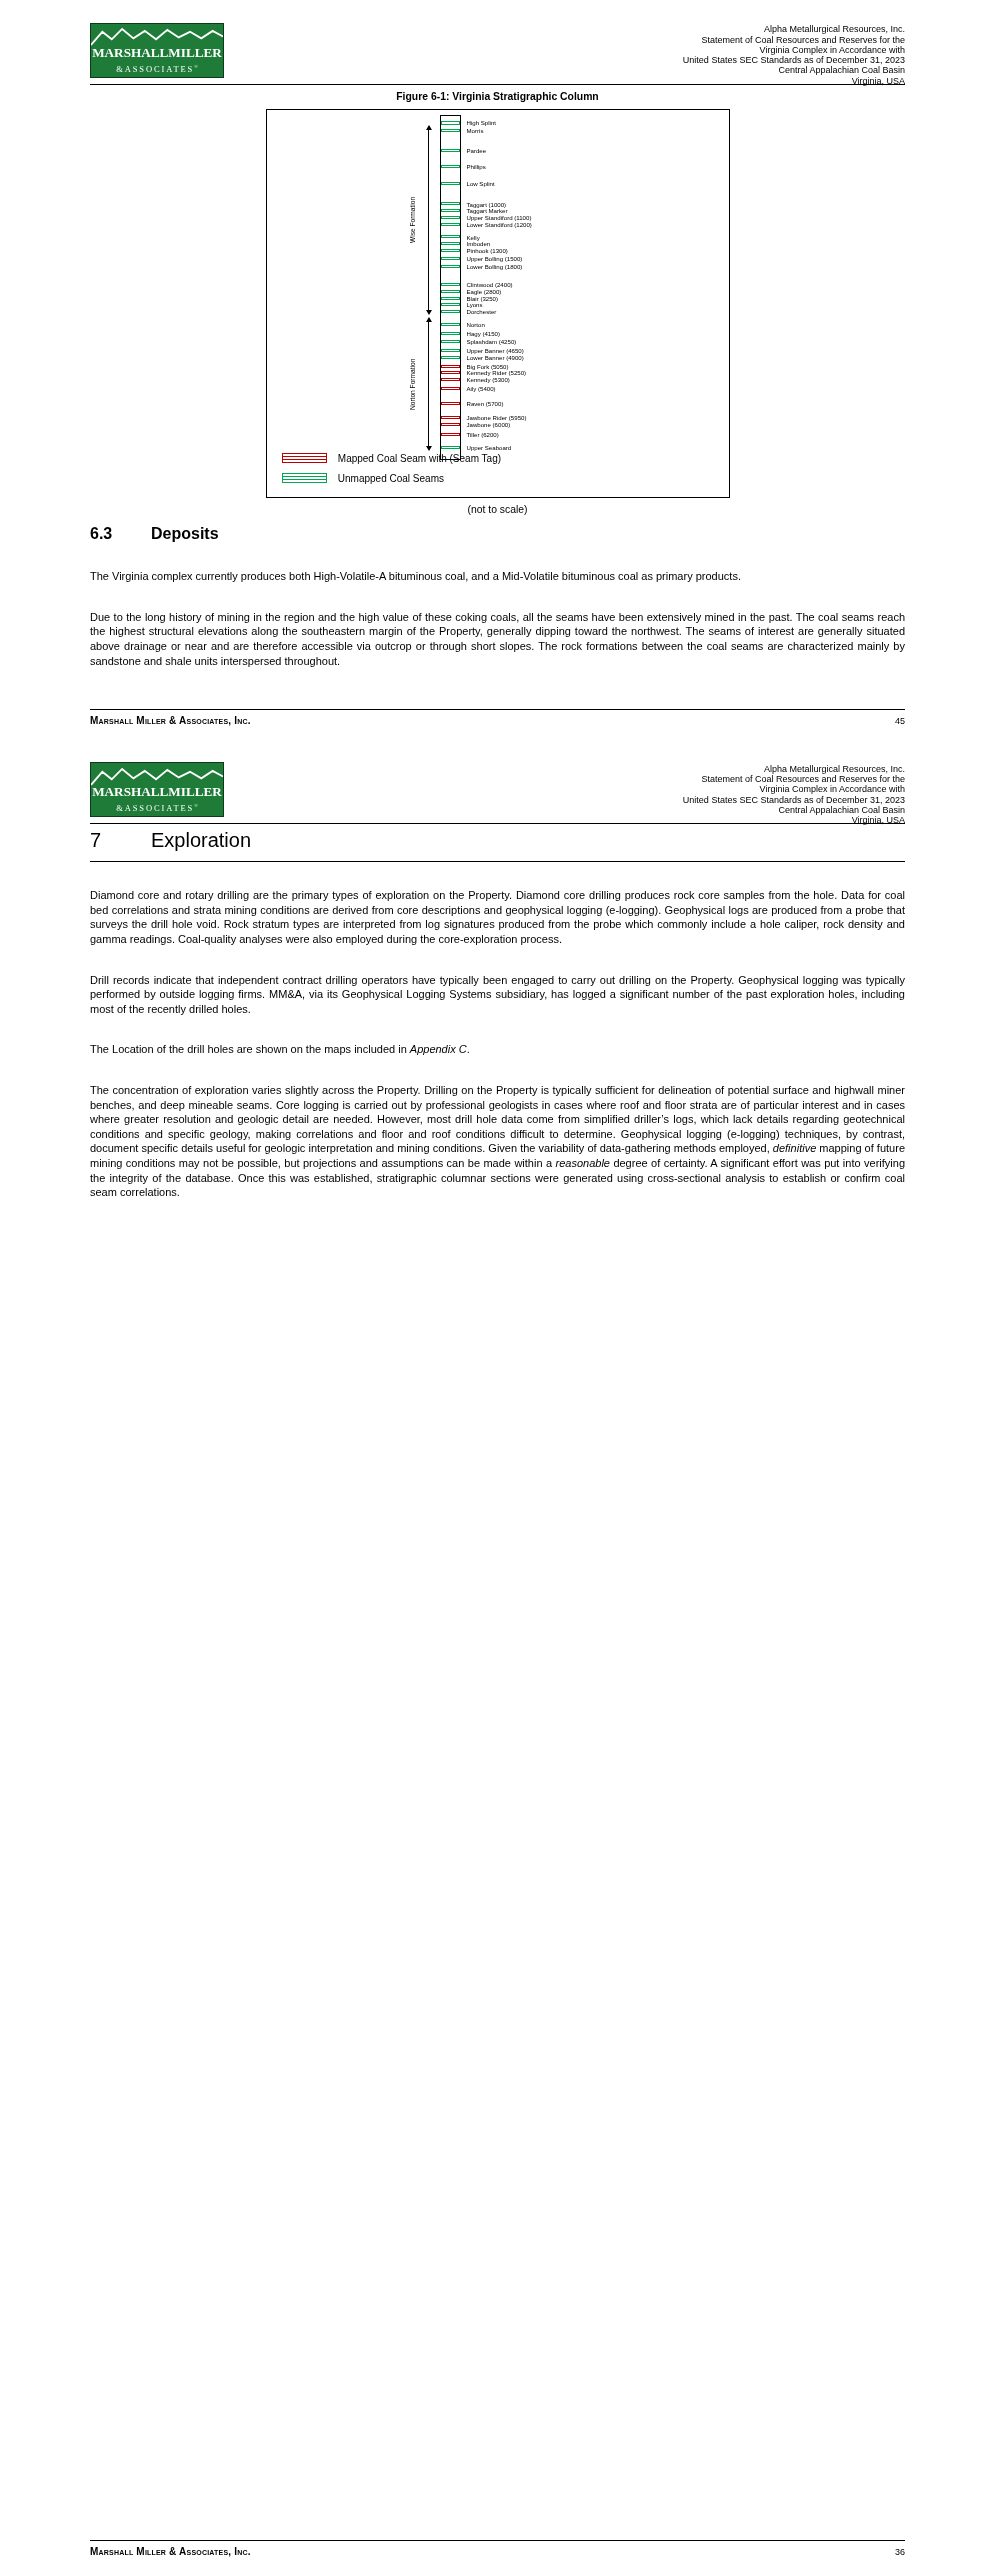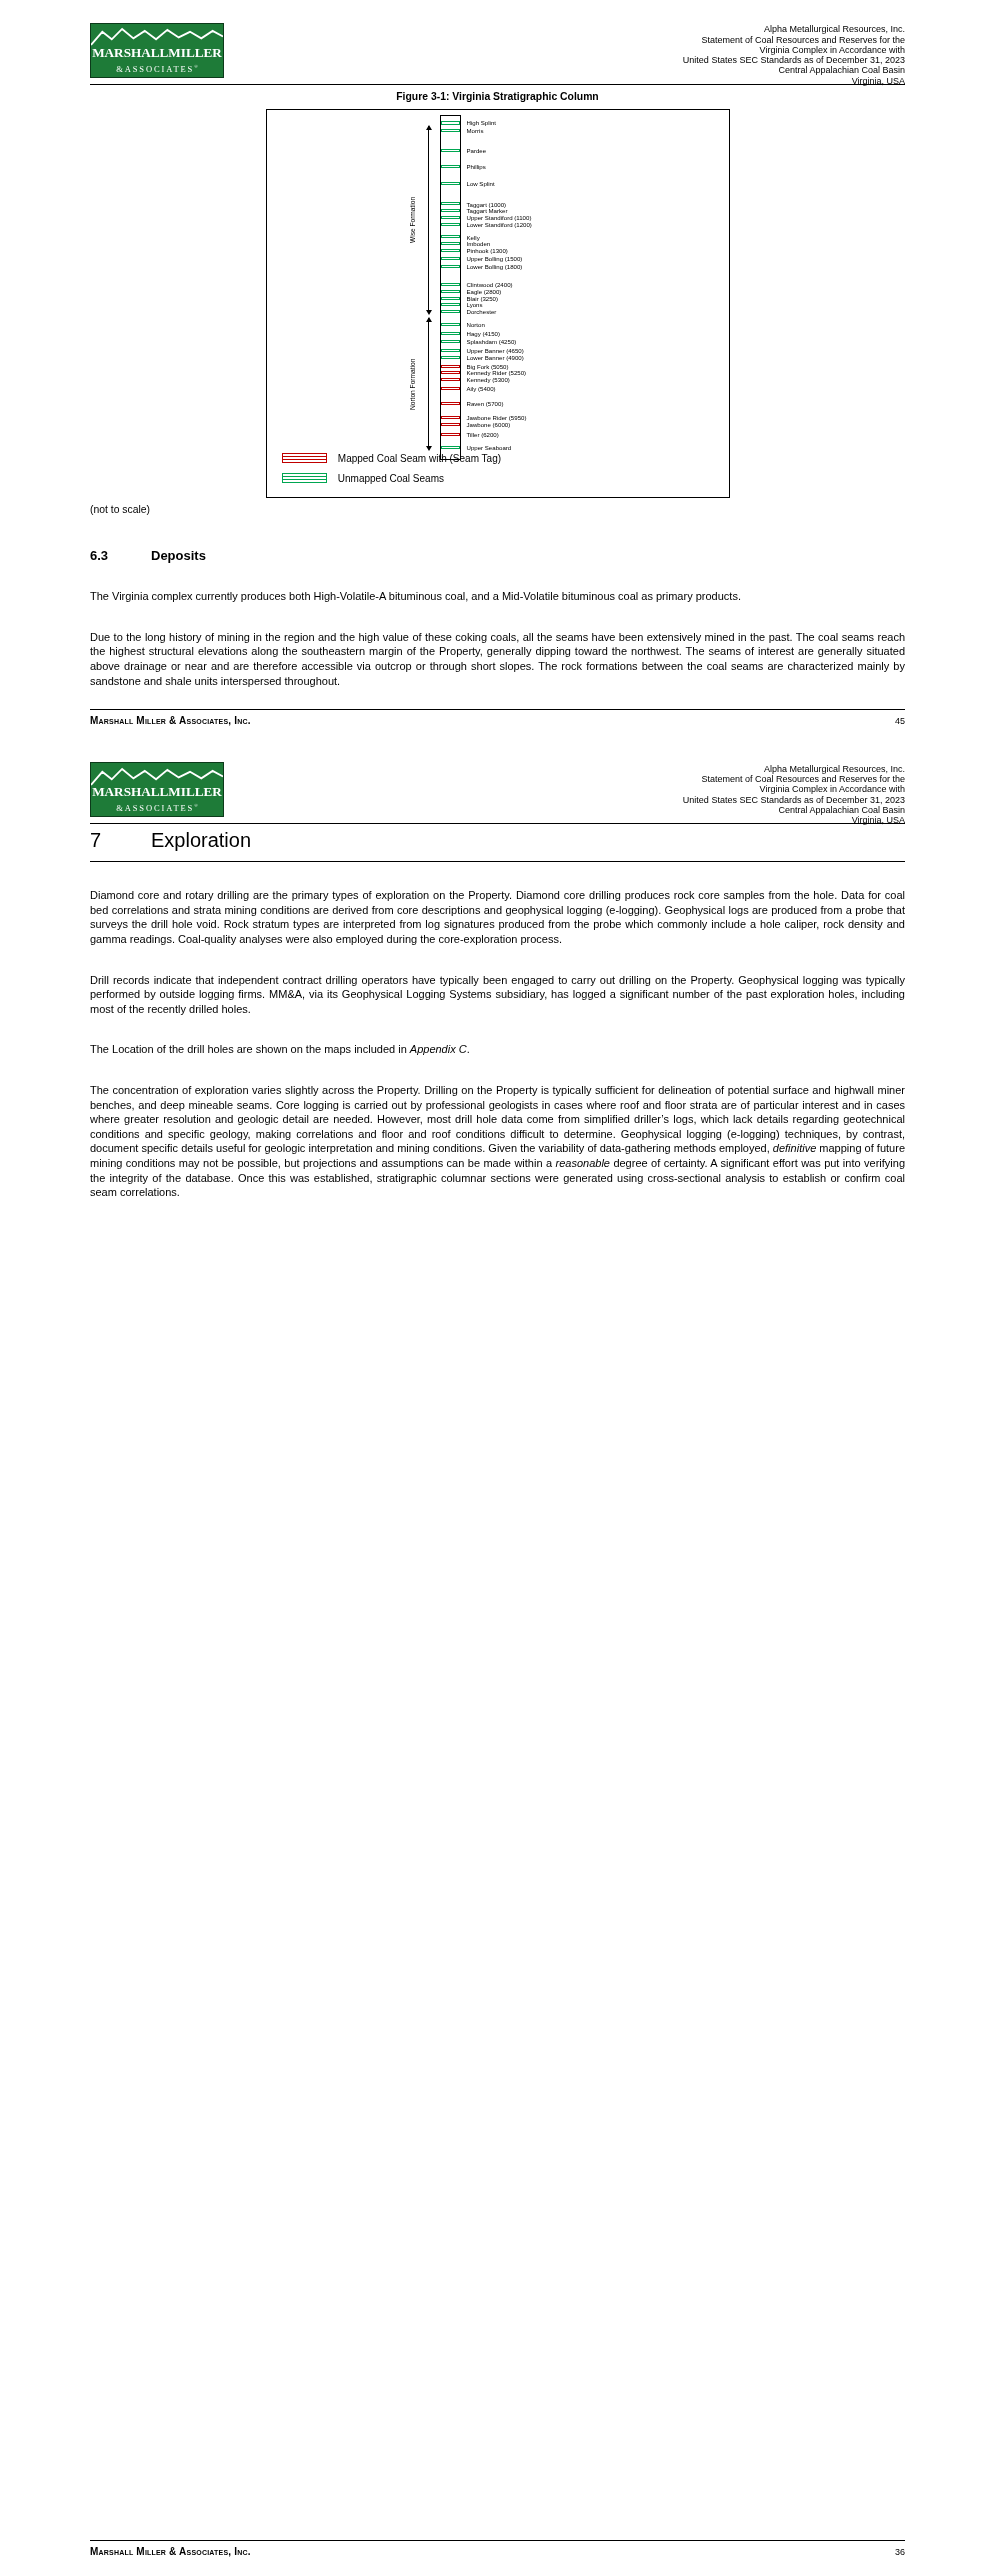--- a/index.html
+++ b/index.html
@@ -43,36 +43,36 @@
     border-top: 1.3px solid #000; padding-top: 4.7px;
     display: flex; justify-content: space-between; align-items: baseline;
   }
   .footer-company { font-size: 10px; font-weight: bold; font-variant: small-caps; letter-spacing: 0.2px; }
   .footer-page { font-size: 9px; }
 
   
   .content { position: absolute; left: 90px; right: 90px; top: 91px; }
   .page-2 .content { top: 81px; }
   .body-text { font-size: 11px; line-height: 14.6px; text-align: justify; margin-top: 26px; }
-  .section-heading { display: flex; font-weight: bold; font-size: 13px; margin-top: 33px; }
+  .section-heading { display: flex; font-weight: bold; font-size: 16px; margin-top: 10px; }
   .sec-num { width: 61px; flex: 0 0 auto; }
   .chapter-heading {
     display: flex; font-size: 20px; margin-top: 2.8px;
     padding-bottom: 9.4px; border-bottom: 1.5px solid #000;
   }
   .chap-num { width: 61px; flex: 0 0 auto; }
   .italic { font-style: italic; }
 
   
   .fig-caption { text-align: center; font-weight: bold; font-size: 10.4px; }
   .figure-box {
     position: relative; width: 464px; height: 389px;
     border: 0.9px solid #000; margin: 6.6px auto 0; background: #fff;
   }
-  .fig-note { font-size: 10.4px; margin-top: 6.6px; }
+  .fig-note { text-align: center; font-size: 10.4px; margin-top: 6.6px; }
   .strat-column {
     position: absolute; left: 173px; top: 5.7px; width: 21px; height: 345px;
     border: 0.9px solid #000; background: #fff;
   }
   .seam-band {
     position: absolute; left: 174px; width: 19px; height: 3.8px;
     border: 1.1px solid; background: #fff;
   }
   .seam-label {
     position: absolute; left: 200px; font-size: 6.1px; line-height: 6.6px; white-space: nowrap;
@@ -119,21 +119,21 @@
       <div>Alpha Metallurgical Resources, Inc.</div>
       <div>Statement of Coal Resources and Reserves for the</div>
       <div>Virginia Complex in Accordance with</div>
       <div>United States SEC Standards as of December 31, 2023</div>
       <div>Central Appalachian Coal Basin</div>
       <div>Virginia, USA</div>
     </div>
   </header>
 
   <div class="content">
-    <div class="fig-caption">Figure 3-1:  Virginia Stratigraphic Column</div>
+    <div class="fig-caption">Figure 6-1:  Virginia Stratigraphic Column</div>
 
     <div class="figure-box">
       <div class="strat-column"></div>
 
       <div class="legend-row r1">
         <span class="legend-swatch" style="border-color: rgb(192, 0, 0); color: rgb(192, 0, 0);"></span>
         <span class="legend-label">Mapped Coal Seam with (Seam Tag)</span>
       </div>
       <div class="legend-row r2">
         <span class="legend-swatch" style="border-color: rgb(0, 166, 81); color: rgb(0, 166, 81);"></span>

